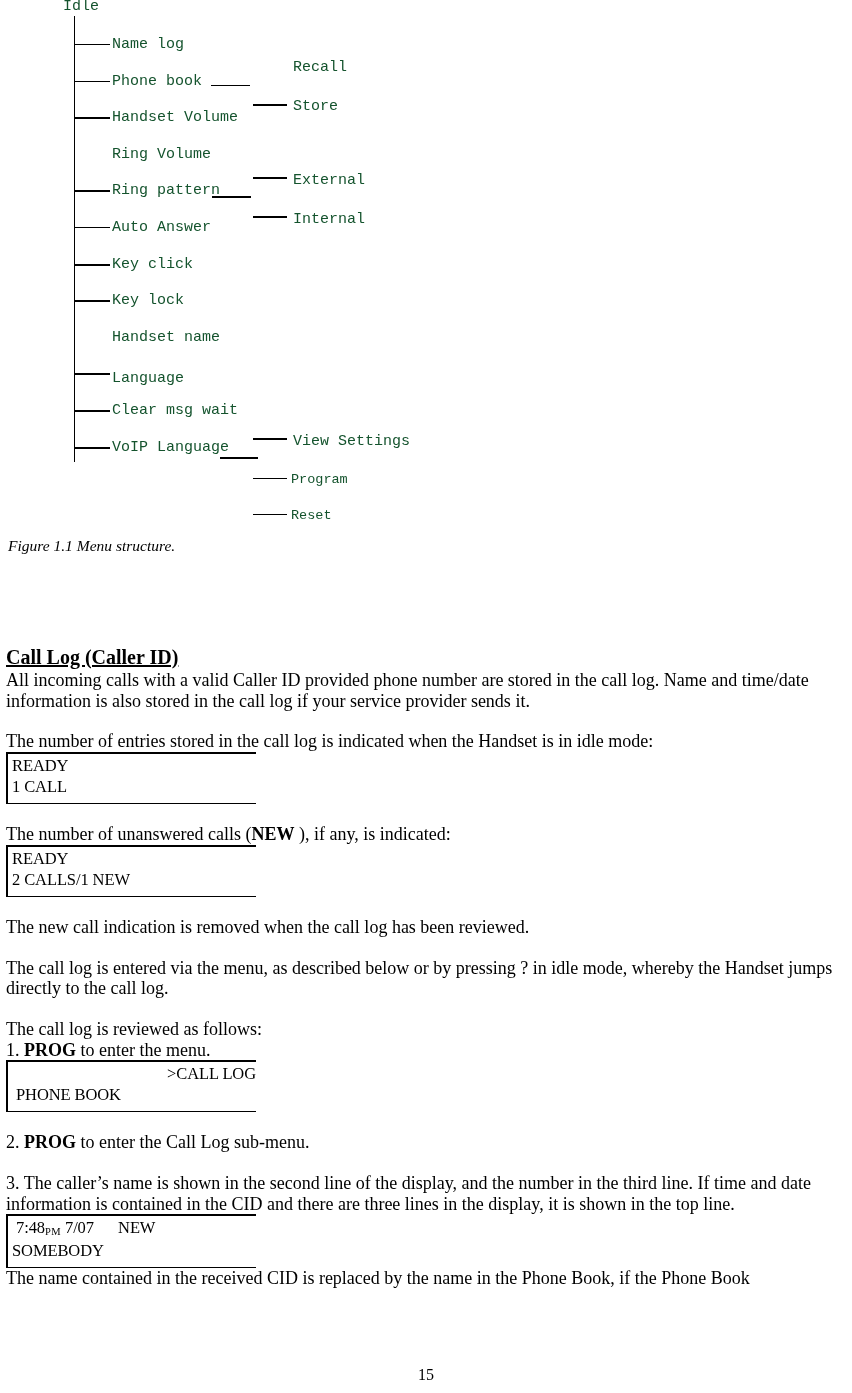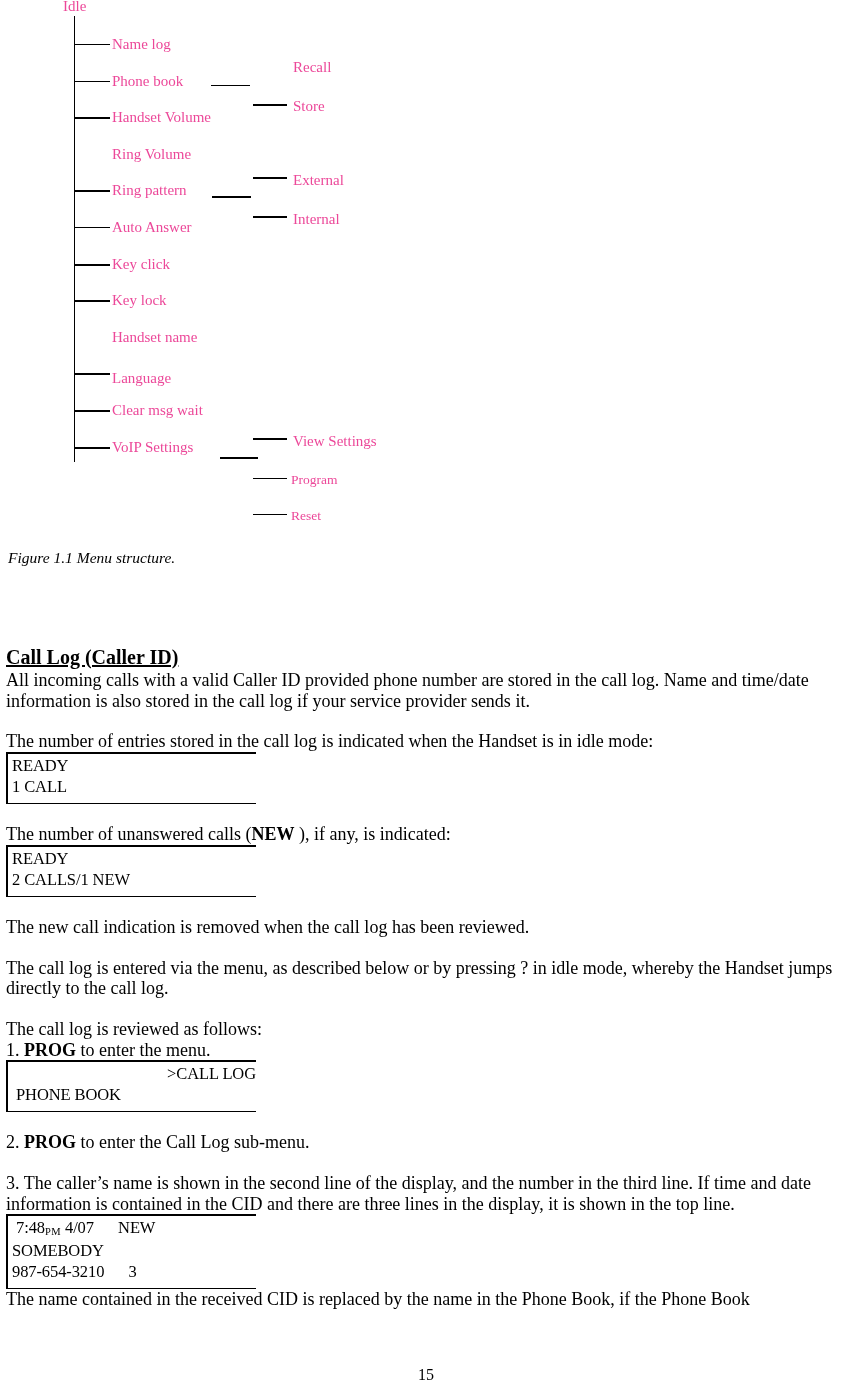--- a/index.html
+++ b/index.html
@@ -20,25 +20,25 @@
   
   #menu-figure {
     position: absolute;
     left: 0;
     top: 0;
     width: 852px;
     height: 530px;
   }
   .tree-label {
     position: absolute;
-    font-family: Liberation Serif, serif;
+    font-family: Liberation Mono, monospace;
     font-size: 15px;
     line-height: 15px;
     white-space: nowrap;
-    color: #ec4899;
+    color: #14532d;
   }
   .tree-label.small {
     font-size: 13.5px;
     line-height: 13.5px;
   }
   .tree-line {
     position: absolute;
     background: #000;
   }
   .tree-line.v {
@@ -53,21 +53,20 @@
 
   
   #figure-caption {
     position: absolute;
     left: 8px;
     top: 537px;
     font-size: 15.5px;
     font-style: italic;
     font-weight: normal;
     white-space: nowrap;
-    margin-top: 12px;
   }
 
   
   #article {
     position: absolute;
     left: 6px;
     top: 646px;
     width: 846px;
   }
   h1.section-title {
@@ -158,21 +157,21 @@
       <div class="tree-line h-thick" style="left: 75px; top: 263.6px; width: 35px;"></div>
       <span class="tree-label" style="left: 112px; top: 256.6px;">Key click</span>
       <div class="tree-line h-thick" style="left: 75px; top: 300.2px; width: 35px;"></div>
       <span class="tree-label" style="left: 112px; top: 293.2px;">Key lock</span>
       <span class="tree-label" style="left: 112px; top: 329.8px;">Handset name</span>
       <div class="tree-line h-thick" style="left: 75px; top: 373.4px; width: 35px;"></div>
       <span class="tree-label" style="left: 112px; top: 371px;">Language</span>
       <div class="tree-line h-thick" style="left: 75px; top: 410px; width: 35px;"></div>
       <span class="tree-label" style="left: 112px; top: 403px;">Clear msg wait</span>
       <div class="tree-line h-thick" style="left: 75px; top: 446.6px; width: 35px;"></div>
-      <span class="tree-label" style="left: 112px; top: 439.6px;">VoIP Settings</span>
+      <span class="tree-label" style="left: 112px; top: 439.6px;">VoIP Language</span>
     </div>
 
   <div id="level2-layer">
       <div class="tree-line h-thin" style="left: 211px; top: 85px; width: 39px;"></div>
       <div class="tree-line h-thick" style="left: 212px; top: 196px; width: 39px;"></div>
       <div class="tree-line h-thick" style="left: 220px; top: 457px; width: 38px;"></div>
       <span class="tree-label" style="left: 293px; top: 60px;">Recall</span>
       <div class="tree-line h-thick" style="left: 253px; top: 104px; width: 34px;"></div>
       <span class="tree-label" style="left: 293px; top: 99px;">Store</span>
       <div class="tree-line h-thick" style="left: 253px; top: 177px; width: 34px;"></div>
@@ -236,22 +235,21 @@
 
   <p class="spacer"></p>
 
   <p class="para"><span>2. </span><span class="b">PROG</span><span> to enter the Call Log sub-menu.</span></p>
 
   <p class="spacer"></p>
 
   <p class="para">3. The caller’s name is shown in the second line of the display, and the number in the third line. If time and date information is contained in the CID and there are three lines in the display, it is shown in the top line.</p>
 
   <div class="lcd">
-    <div class="row"><span> 7:48</span><sub class="ampm">PM</sub><span> 4/07</span><span>      </span><span>NEW</span></div>
+    <div class="row"><span> 7:48</span><sub class="ampm">PM</sub><span> 7/07</span><span>      </span><span>NEW</span></div>
     <div class="row">SOMEBODY</div>
-    <div class="row"><span>987-654-3210</span><span>      </span><span>3</span></div>
   </div>
 
   <p class="para">The name contained in the received CID is replaced by the name in the Phone Book, if the Phone Book</p>
 
 </div>
 
 <div id="page-number">15</div>
 
 </body></html>

